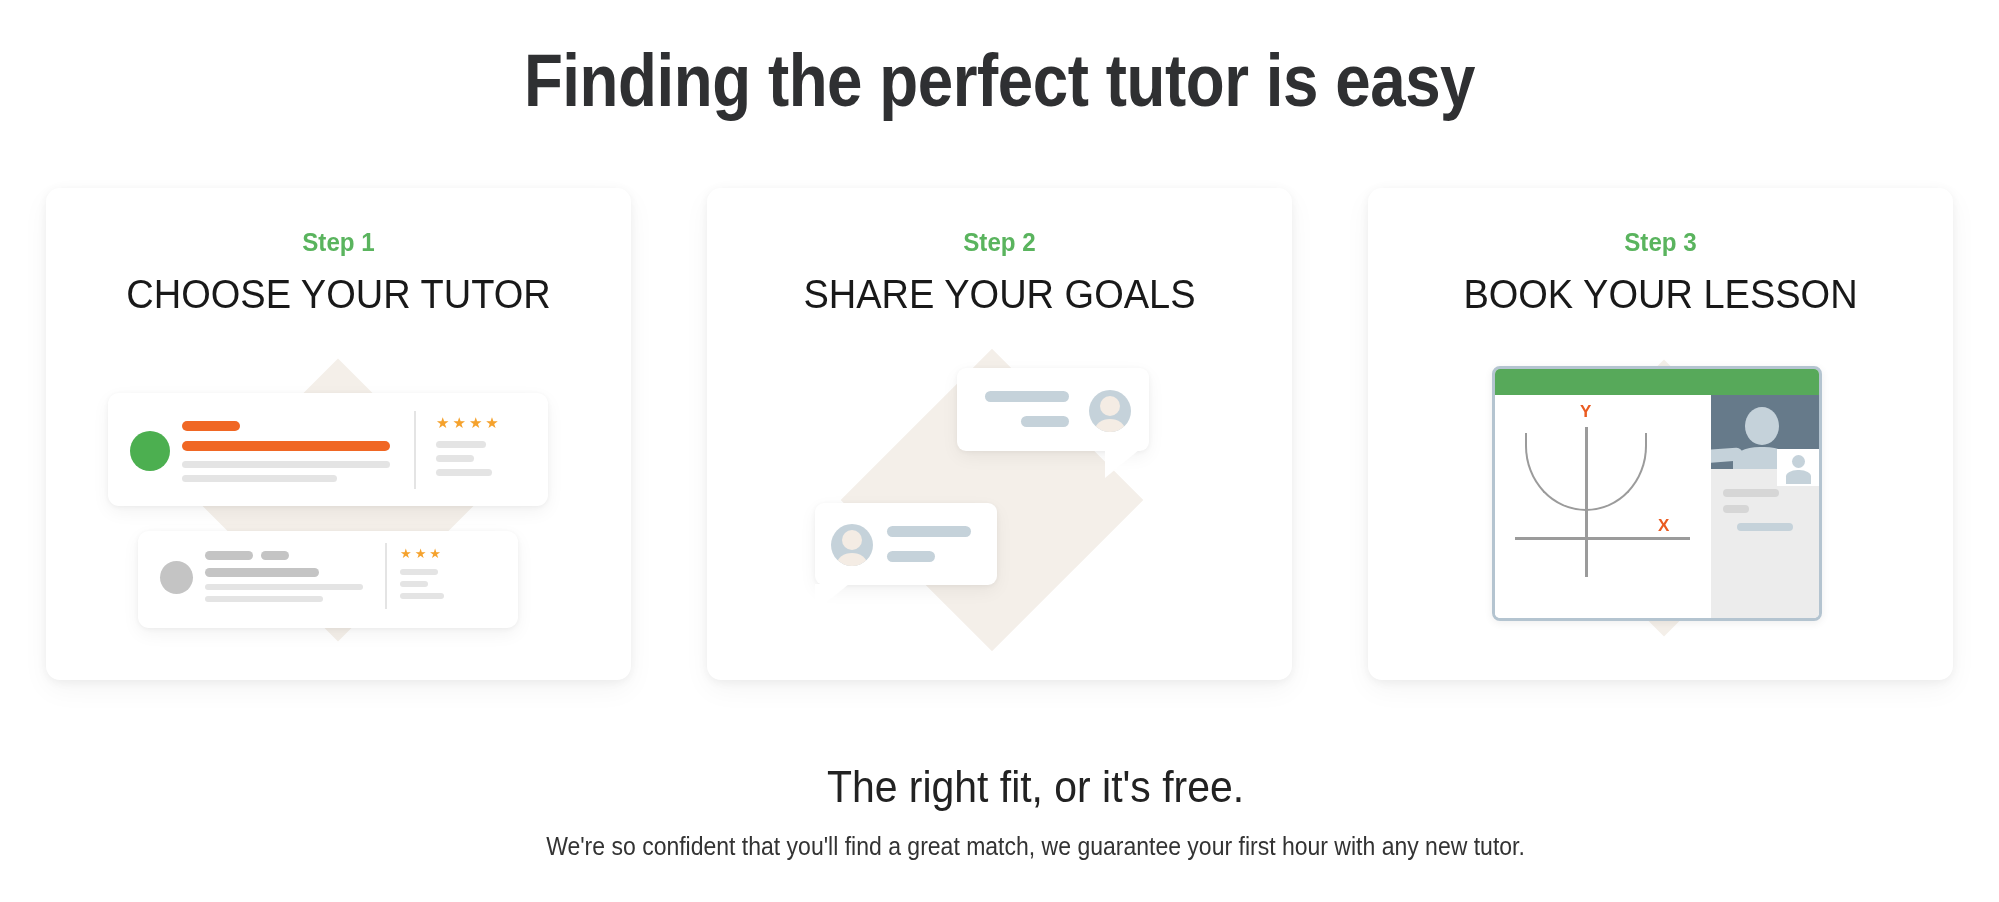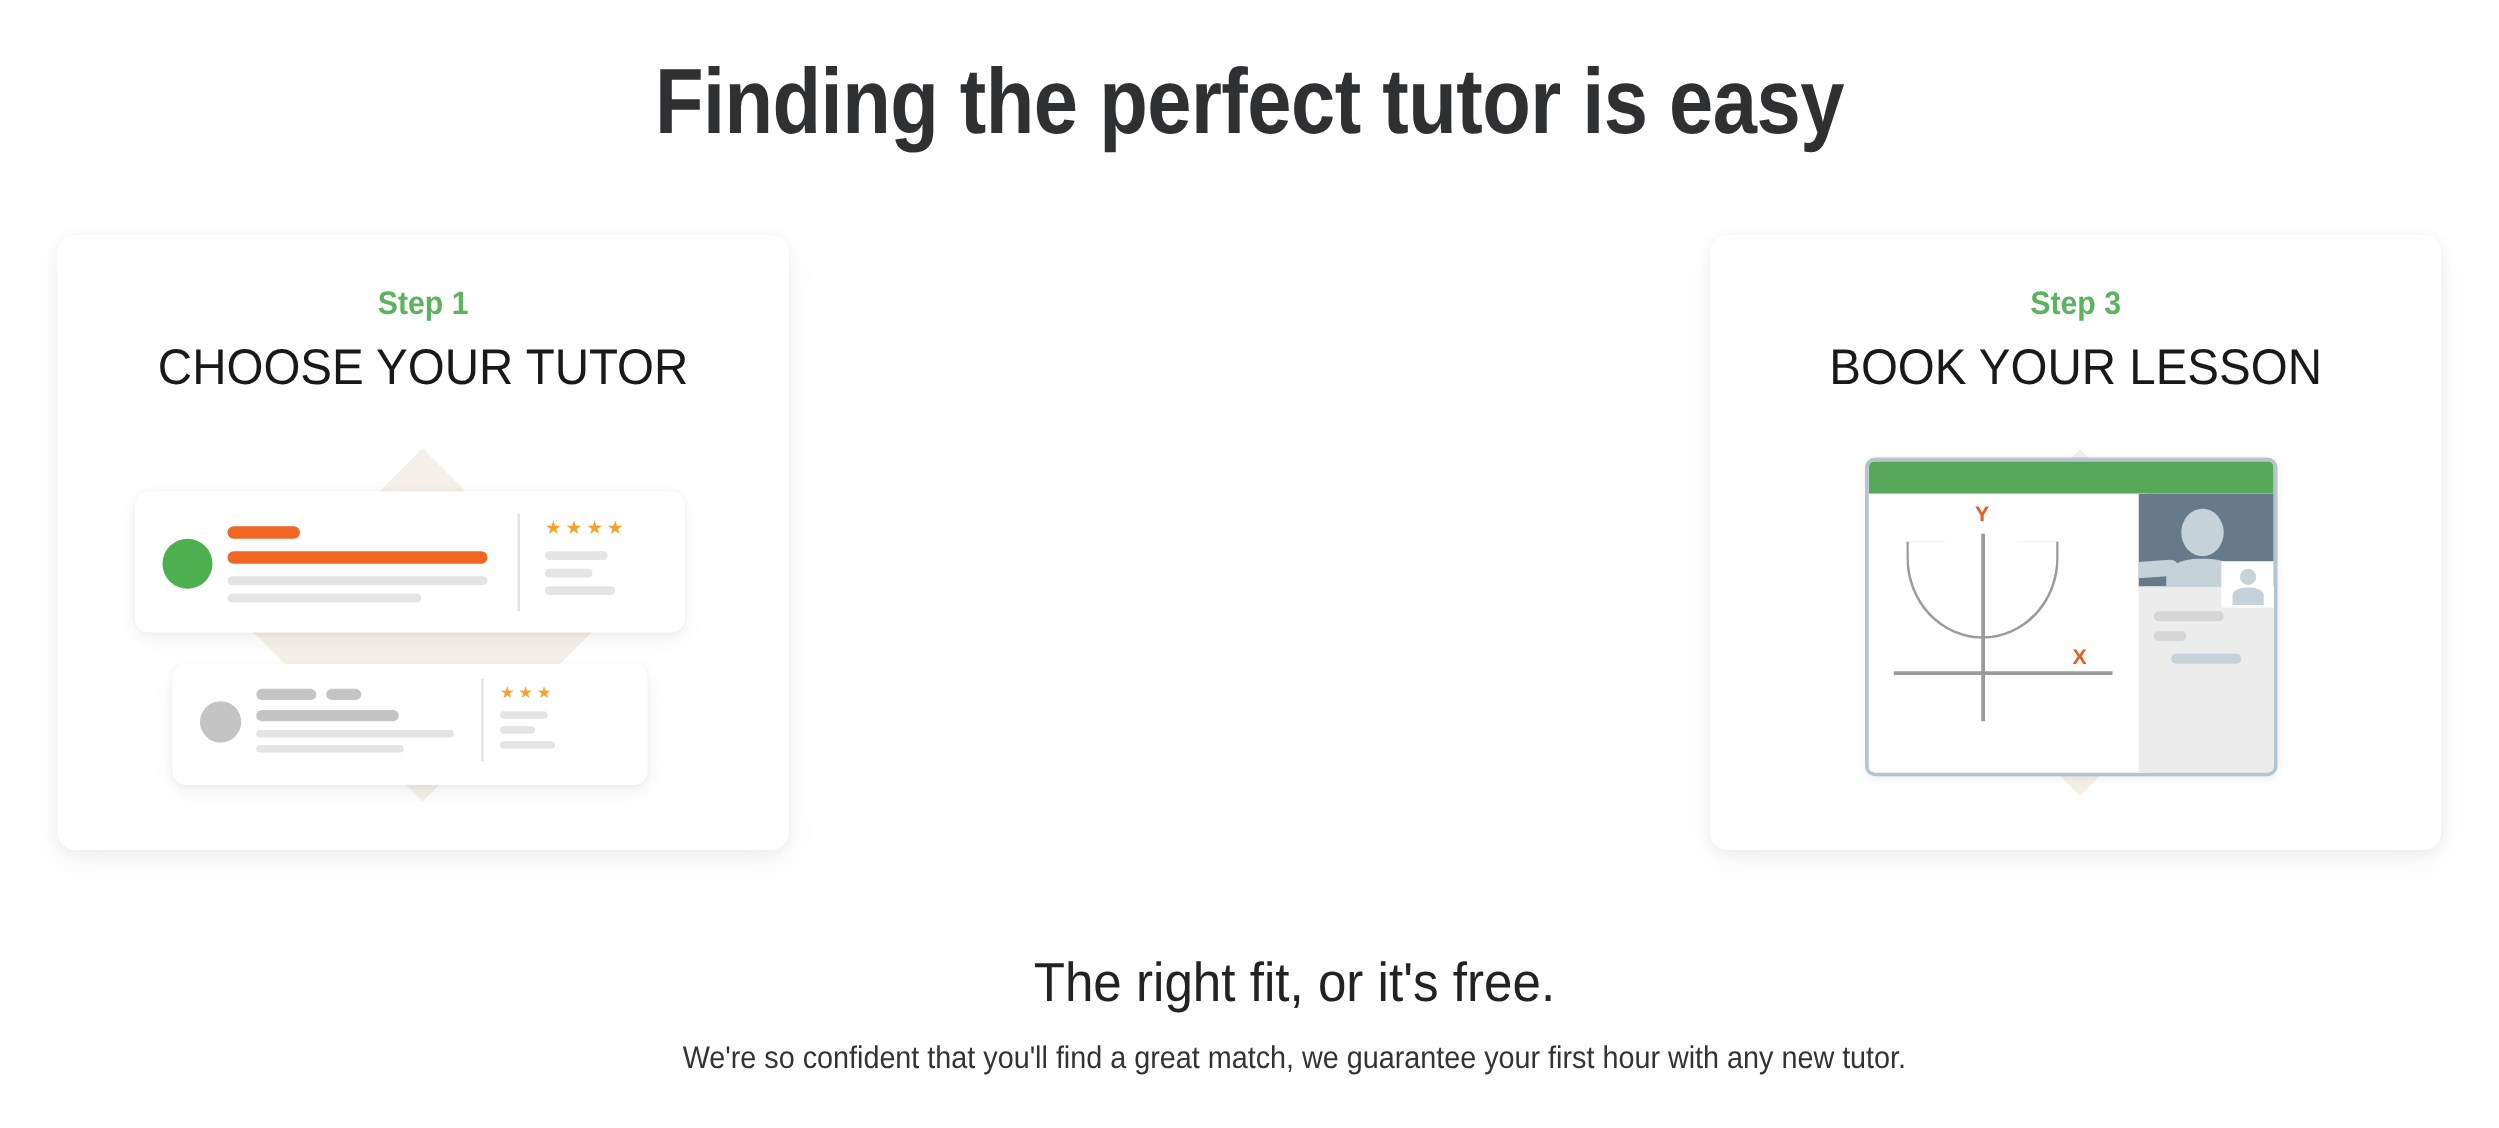--- a/index.html
+++ b/index.html
@@ -291,20 +291,48 @@
             <span class="star">★</span>
             <span class="star">★</span>
           </div>
           <div class="bar" style="left:262px; top:38px; width:38px; height:6px; background:#e4e4e4;"></div>
           <div class="bar" style="left:262px; top:50px; width:28px; height:6px; background:#e4e4e4;"></div>
           <div class="bar" style="left:262px; top:62px; width:44px; height:6px; background:#e4e4e4;"></div>
         </div>
       </div>
     </div>
 
+    <div class="step-card">
+      <div class="step-label">Step 2</div>
+      <div class="step-heading">SHARE YOUR GOALS</div>
+
+      <div class="illus">
+        <div class="diamond s2-diamond"></div>
+
+        <div class="bubble" style="left:250px; top:30px; width:192px; height:83px;">
+          <div class="cbar" style="left:28px; top:23px; width:84px; height:11px;"></div>
+          <div class="cbar" style="left:64px; top:48px; width:48px; height:11px;"></div>
+          <div class="avatar-circle" style="right:18px; top:22px; width:42px; height:42px;">
+            <div class="avatar-head" style="left:11px; top:6px; width:20px; height:20px;"></div>
+            <div class="avatar-body" style="left:6px; top:29px; width:30px; height:22px;"></div>
+          </div>
+        </div>
+        <div class="bubble-tail" style="left:398px; top:112px; border-width:0 0 28px 34px; border-color:transparent transparent transparent #ffffff;"></div>
+
+        <div class="bubble" style="left:108px; top:165px; width:182px; height:82px;">
+          <div class="avatar-circle" style="left:16px; top:21px; width:42px; height:42px;">
+            <div class="avatar-head" style="left:11px; top:6px; width:20px; height:20px;"></div>
+            <div class="avatar-body" style="left:6px; top:29px; width:30px; height:22px;"></div>
+          </div>
+          <div class="cbar" style="left:72px; top:23px; width:84px; height:11px;"></div>
+          <div class="cbar" style="left:72px; top:48px; width:48px; height:11px;"></div>
+        </div>
+        <div class="bubble-tail" style="left:108px; top:246px; border-width:28px 34px 0 0; border-color:#ffffff transparent transparent transparent;"></div>
+      </div>
+    </div>
 
     <div class="step-card">
       <div class="step-label">Step 3</div>
       <div class="step-heading">BOOK YOUR LESSON</div>
 
       <div class="illus">
         <div class="diamond s3-diamond"></div>
 
         <div class="classroom">
           <div class="cls-topbar"></div>

